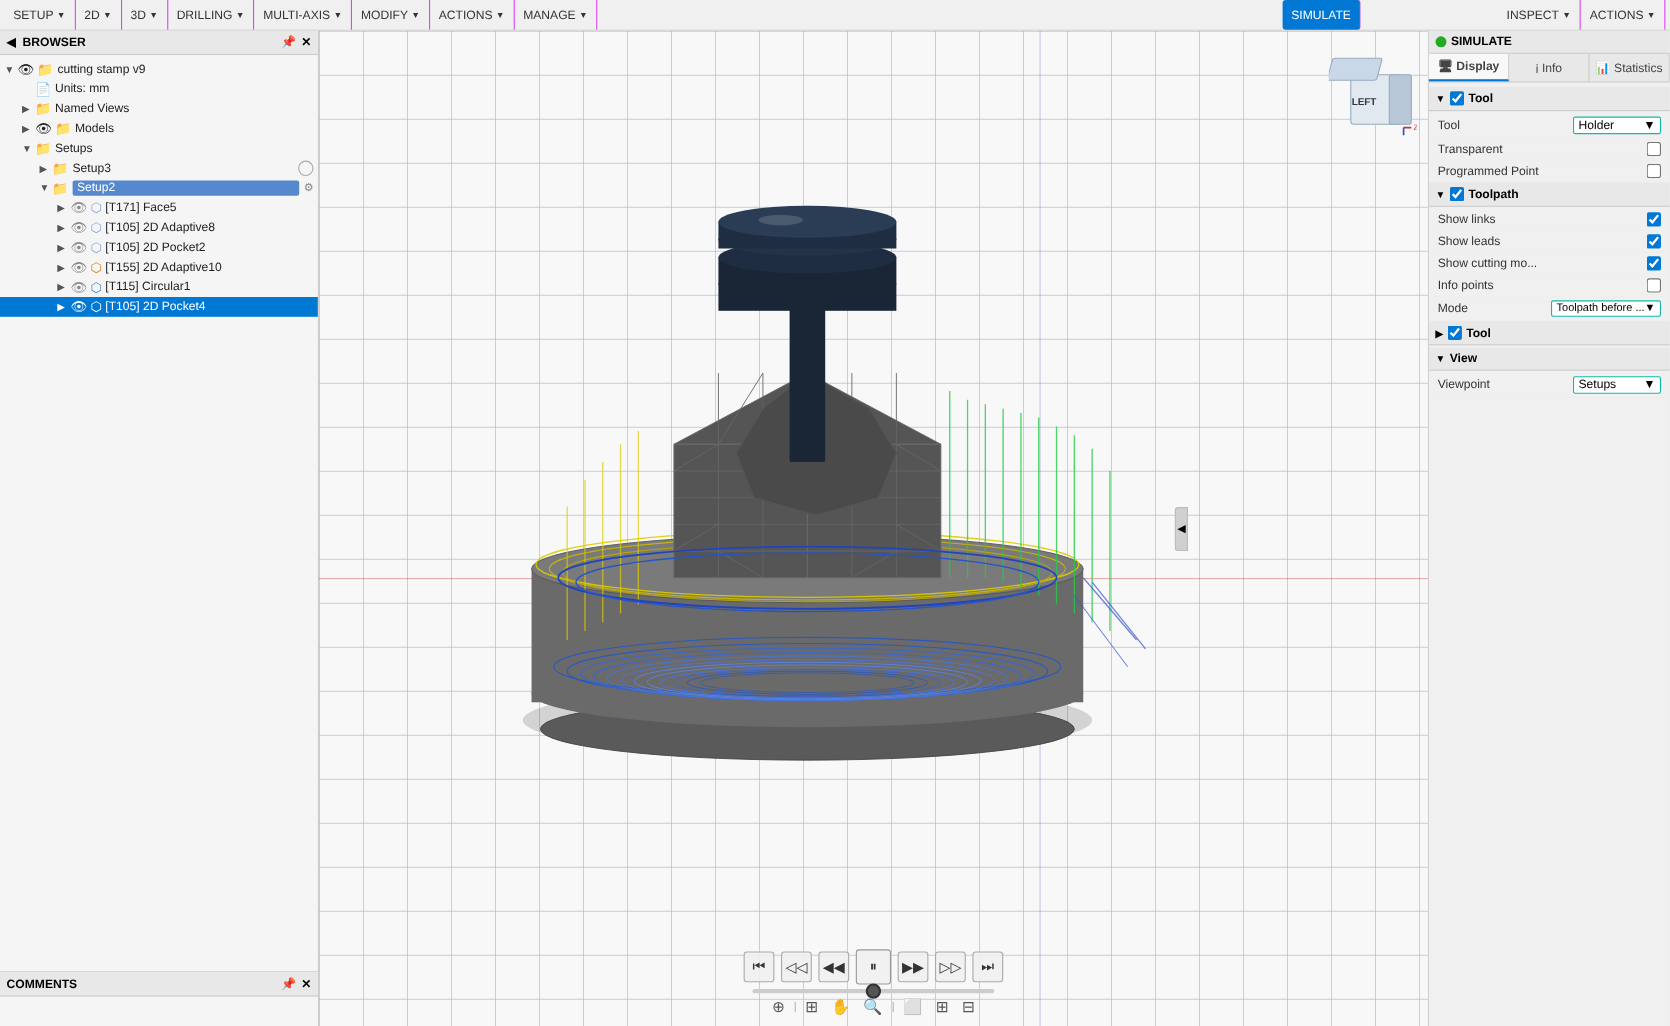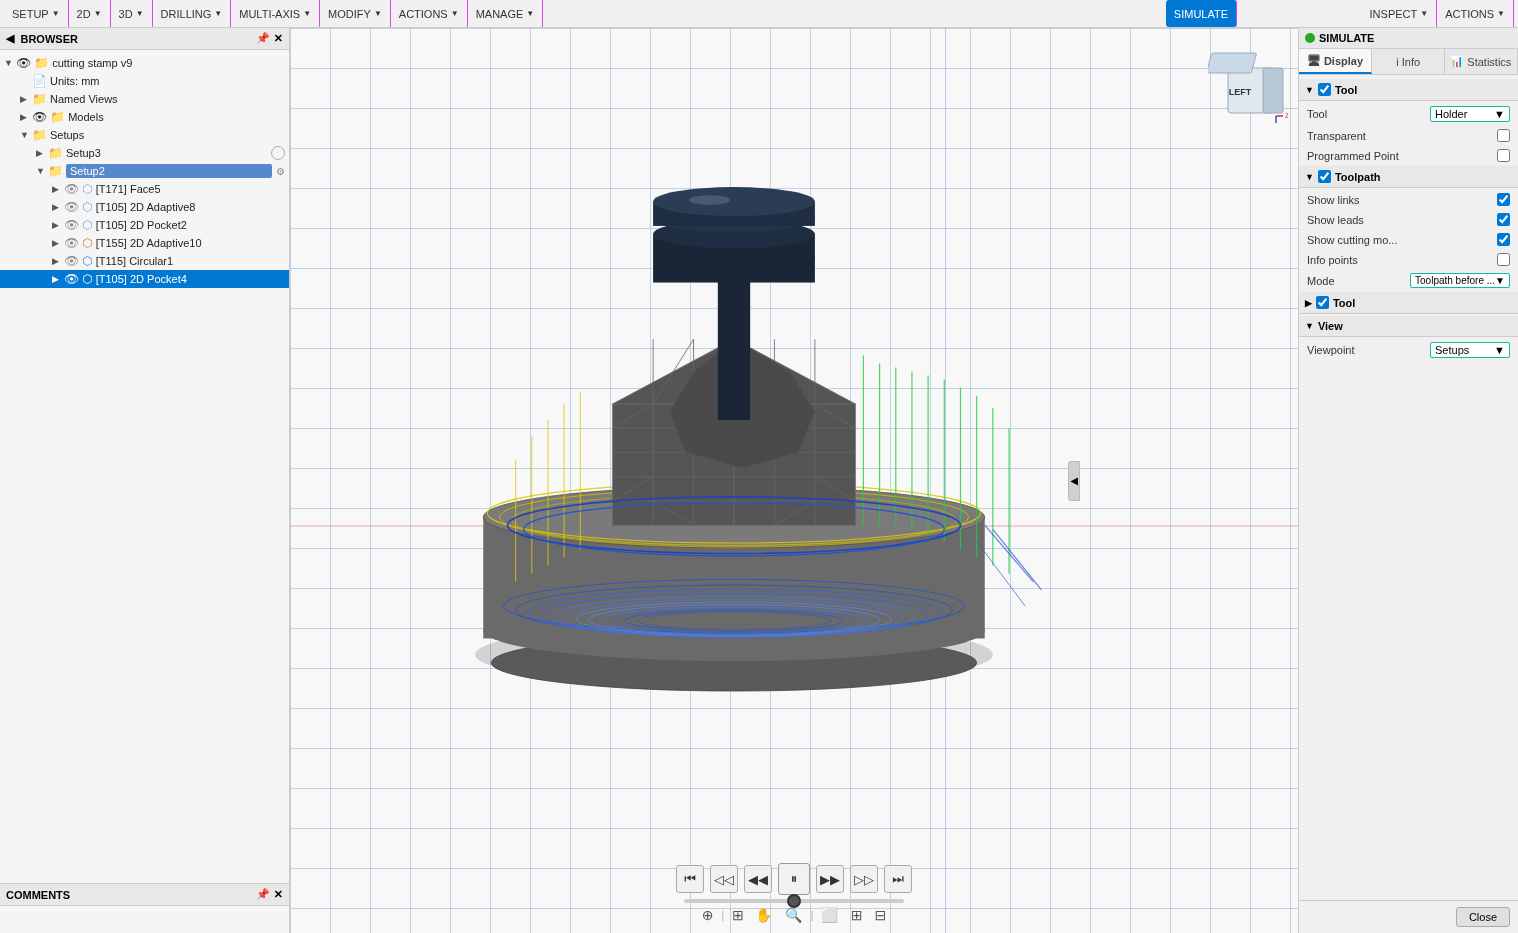--- a/index.html
+++ b/index.html
@@ -627,18 +627,15 @@
         <div class="prop-value">
           <div class="prop-dropdown">
             <span>Setups</span>
             <span>▼</span>
           </div>
         </div>
       </div>
 
     </div>
 
-    <div class="sim-close-row">
-      <button class="sim-close-btn">Close</button>
-    </div>
   </div>
 
 </div>
 
 </body></html>

